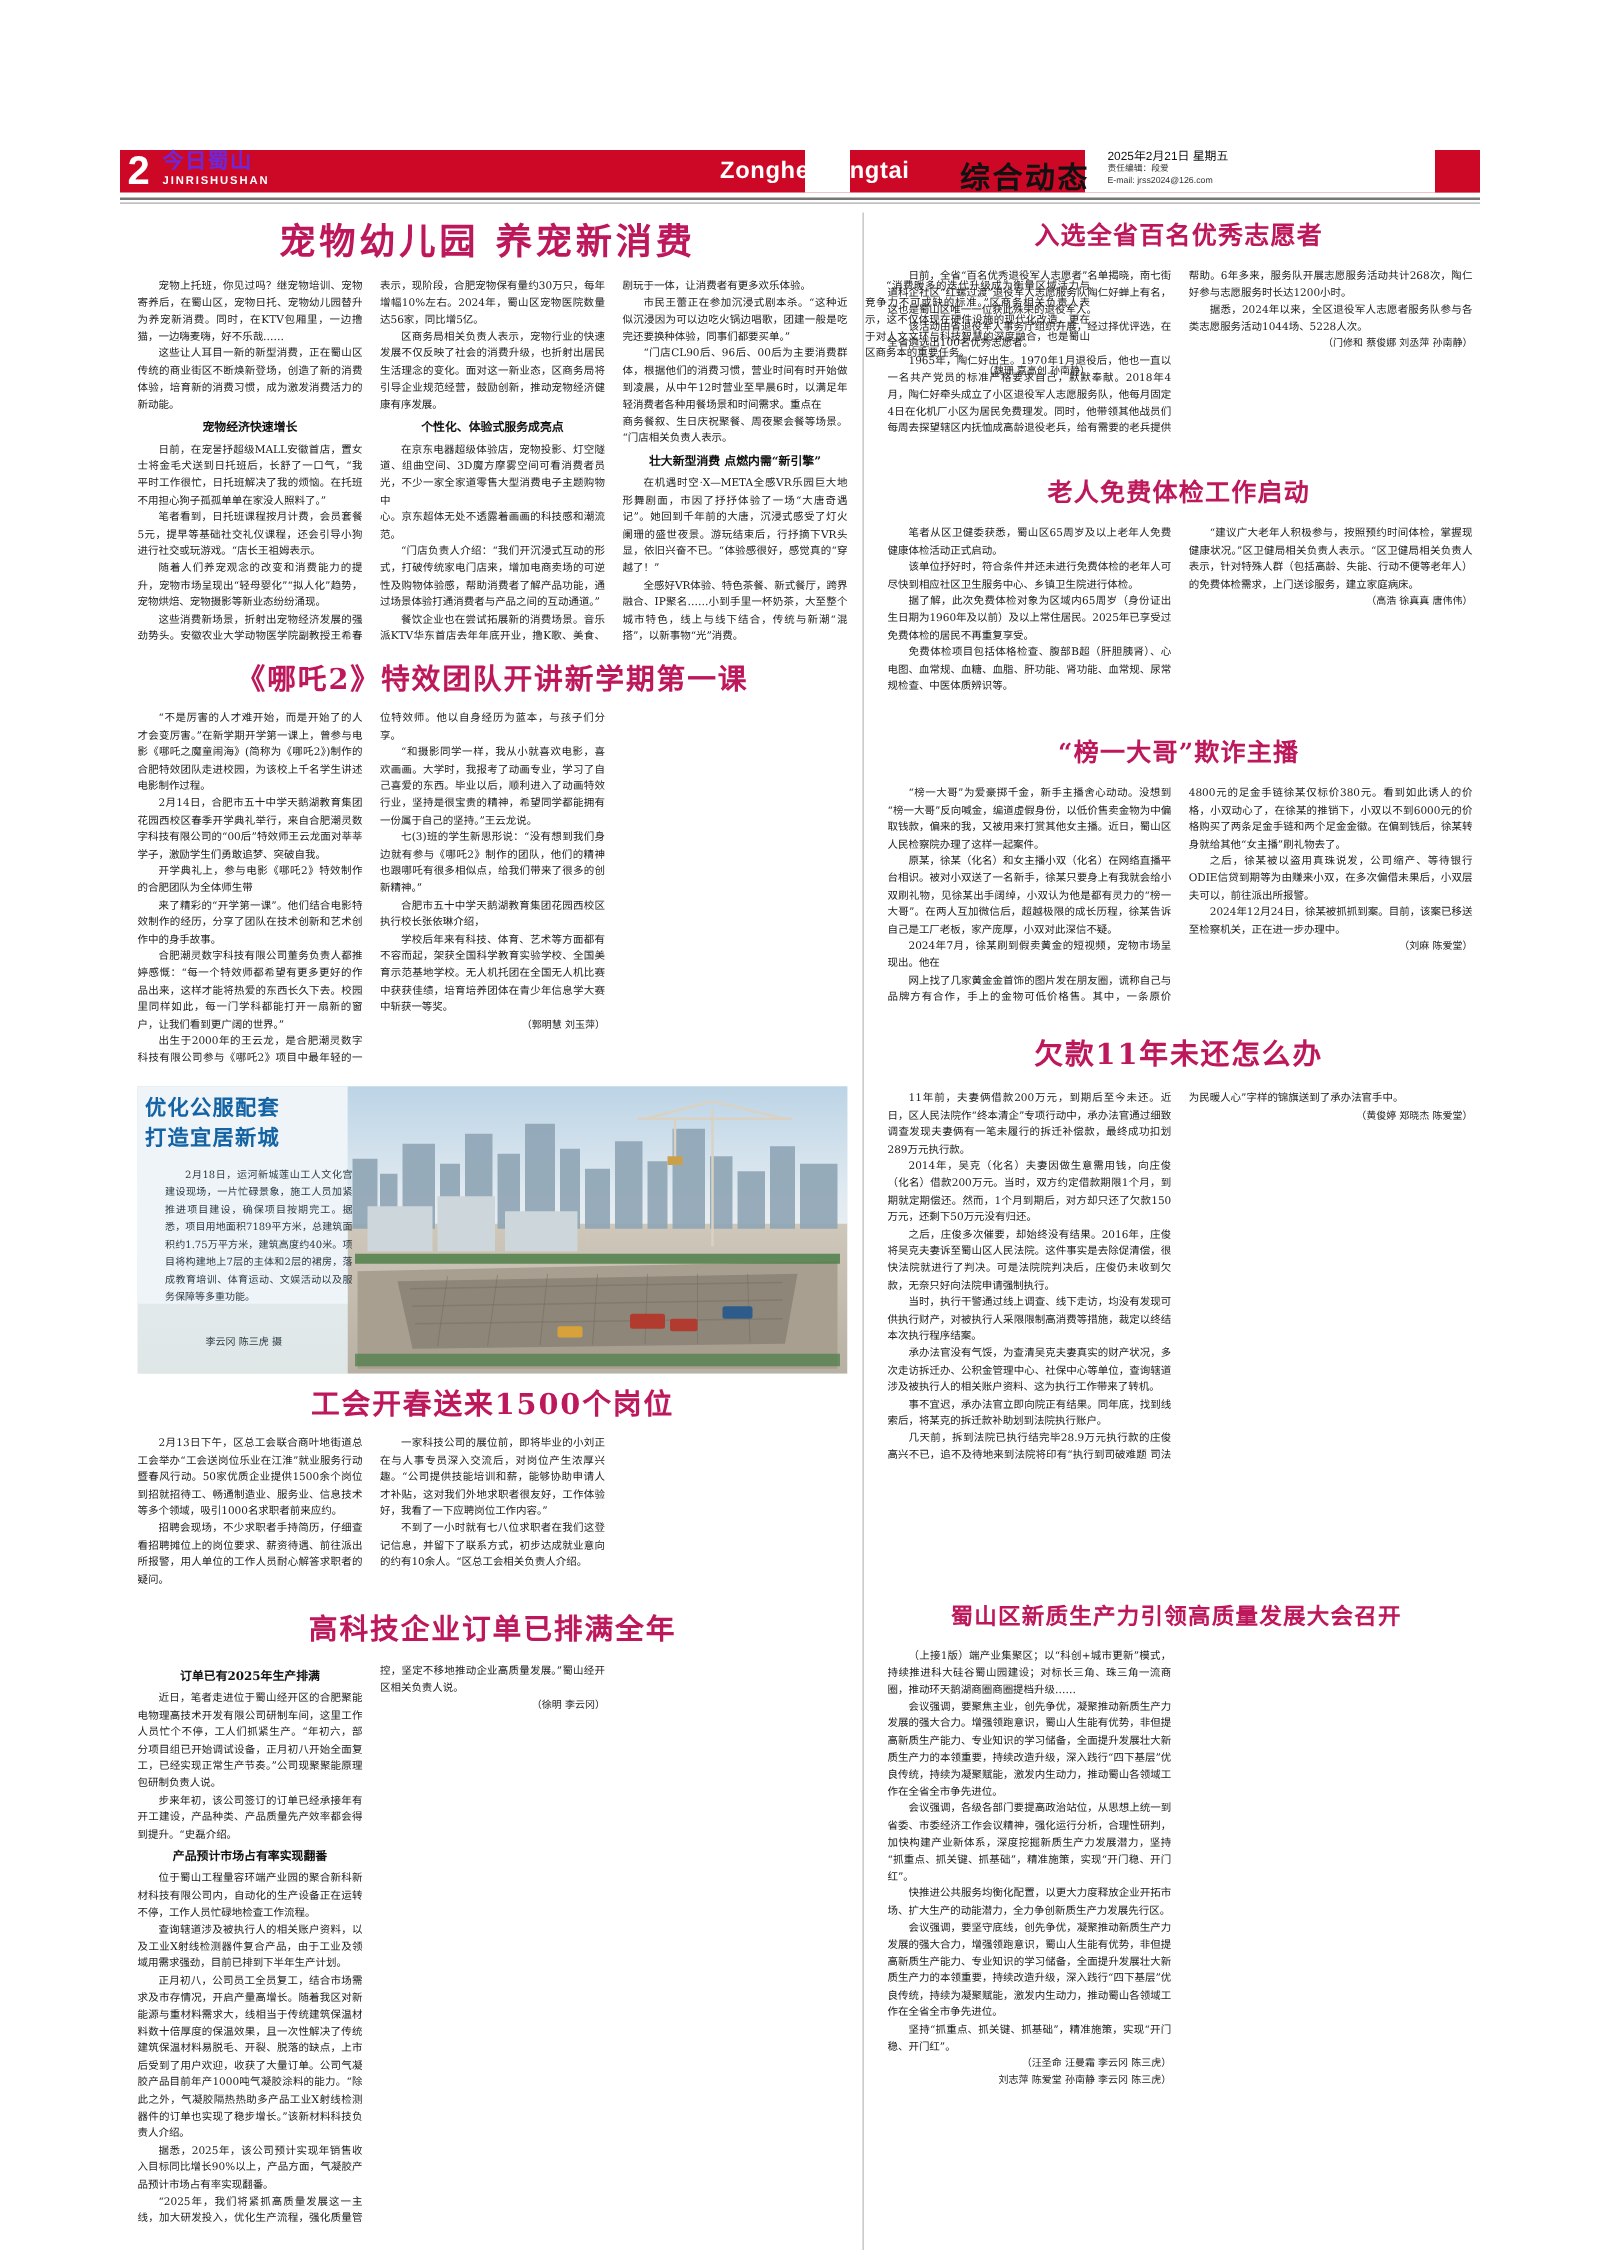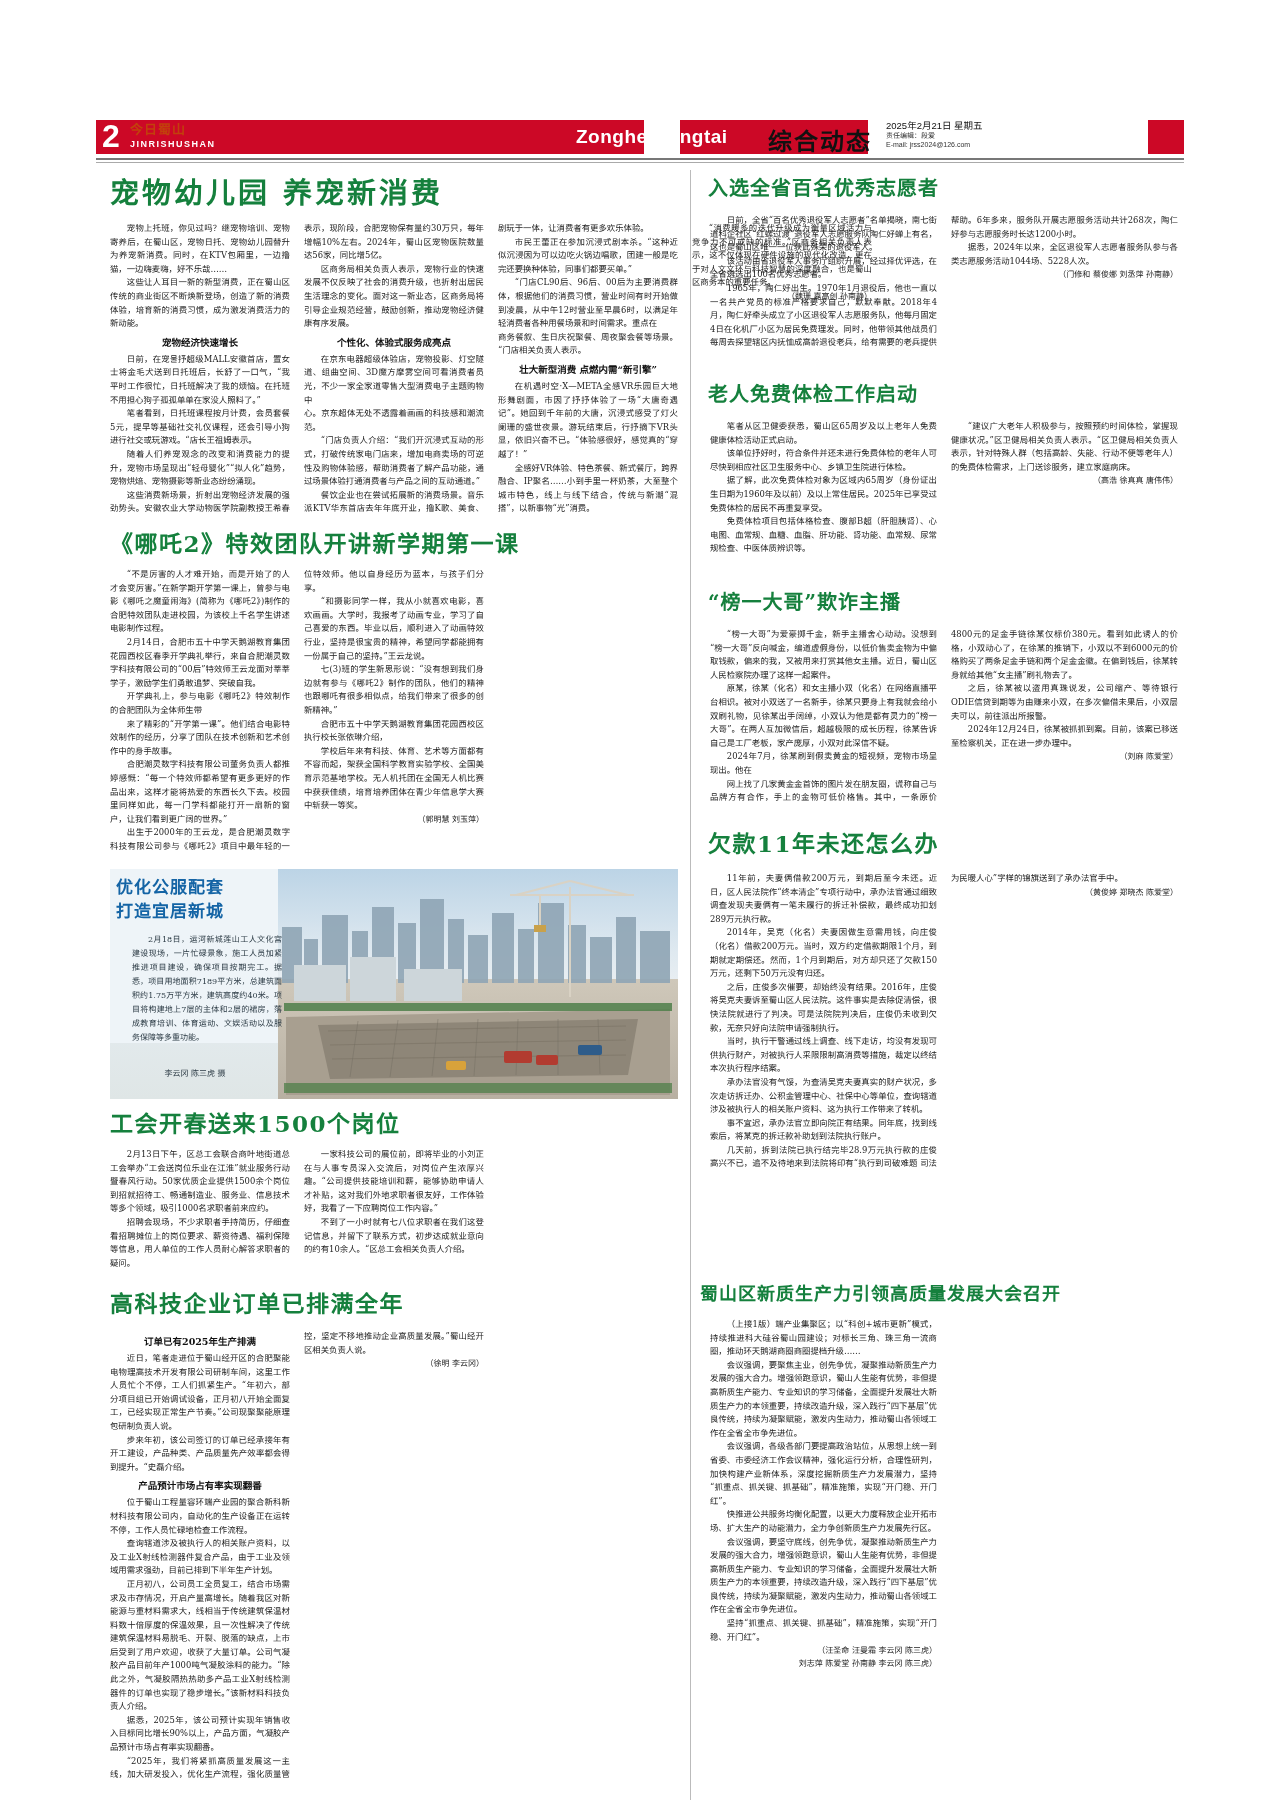--- a/index.html
+++ b/index.html
@@ -12,42 +12,42 @@
   }
   .page{position:relative;width:1280px;height:1810px;background:#fff;overflow:hidden;}
 
   
   .masthead{position:absolute;left:96px;top:120px;width:1088px;height:34px;}
   .mh-redband{position:absolute;left:0;top:0;width:100%;height:34px;background:#cc0826;}
   .mh-whitegap{position:absolute;left:548px;top:0;width:36px;height:34px;background:#fff;}
   .mh-whitegap2{position:absolute;left:772px;top:0;width:316px;height:34px;background:#fff;}
   .mh-num{position:absolute;left:6px;top:-2px;font-family:"Liberation Sans",sans-serif;
       font-size:32px;font-weight:bold;color:#fff;line-height:36px;}
-  .mh-cn{position:absolute;left:34px;top:1px;font-size:13px;font-weight:bold;color:#c2410c;
+  .mh-cn{position:absolute;left:34px;top:1px;font-size:17px;font-weight:bold;color:#6d28d9;
       letter-spacing:1px;line-height:17px;font-family:"DejaVu Serif",serif;}
   .mh-en{position:absolute;left:34px;top:19px;font-family:"Liberation Sans",sans-serif;
       font-size:9px;font-weight:bold;color:#fff;letter-spacing:1.5px;line-height:10px;}
   .mh-pinyin{position:absolute;left:480px;top:6px;font-family:"Liberation Sans",sans-serif;
       font-size:19px;font-weight:bold;color:#fff;letter-spacing:0.5px;white-space:nowrap;}
   .mh-section{position:absolute;left:672px;top:2px;font-size:24px;font-weight:bold;color:#111;
       letter-spacing:2px;white-space:nowrap;font-family:"DejaVu Serif",serif;}
   .mh-date{position:absolute;left:790px;top:0px;font-family:"Liberation Sans",sans-serif;
       font-size:9.5px;color:#111;line-height:11px;white-space:nowrap;}
   .mh-meta{position:absolute;left:790px;top:11px;font-family:"Liberation Sans",sans-serif;
       font-size:7px;color:#333;line-height:9px;white-space:nowrap;}
   .mh-redsq{position:absolute;left:1052px;top:0;width:36px;height:34px;background:#cc0826;}
 
   .rule-thick{position:absolute;left:96px;top:158px;width:1088px;height:2px;background:#777;}
   .rule-thin{position:absolute;left:96px;top:162px;width:1088px;height:1px;background:#aaa;}
 
   
   .colrule{position:absolute;background:#bbb;width:1px;}
 
   
-  .hl{font-family:"DejaVu Serif",serif;font-weight:bold;color:#15803d;}
+  .hl{font-family:"DejaVu Serif",serif;font-weight:bold;color:#be185d;text-align:center;}
   .hl-main{font-size:29px;letter-spacing:3px;line-height:34px;}
   .hl-2{font-size:23px;letter-spacing:1.5px;line-height:28px;}
   .hl-3{font-size:20px;letter-spacing:1px;line-height:25px;}
   .hl-4{font-size:18px;letter-spacing:1px;line-height:23px;}
 
   .body-txt{
     font-family:"DejaVu Serif",serif;
     font-size:8.4px;line-height:13.6px;color:#1a1a1a;
     text-align:justify;text-justify:inter-ideograph;
     text-indent:2em;
@@ -242,21 +242,21 @@
       <div class="ph-cap">2月18日，运河新城莲山工人文化宫建设现场，一片忙碌景象，施工人员加紧推进项目建设，确保项目按期完工。据悉，项目用地面积7189平方米，总建筑面积约1.75万平方米，建筑高度约40米。项目将构建地上7层的主体和2层的裙房，落成教育培训、体育运动、文娱活动以及服务保障等多重功能。</div>
       <div class="ph-credit">李云冈 陈三虎 摄</div>
     </div>
   </div>
 
   <div class="blk" style="left:110px;top:1110px;width:568px;">
     <div class="hl hl-2">工会开春送来1500个岗位</div>
   </div>
   <div class="blk threecol" style="left:110px;top:1148px;width:568px;height:130px;">
     <p class="body-txt">2月13日下午，区总工会联合商叶地街道总工会举办“工会送岗位乐业在江淮”就业服务行动暨春风行动。50家优质企业提供1500余个岗位到招就招待工、畅通制造业、服务业、信息技术等多个领域，吸引1000名求职者前来应约。</p>
-    <p class="body-txt">招聘会现场，不少求职者手持简历，仔细查看招聘摊位上的岗位要求、薪资待遇、福利保障等信息，用人单位的工作人员耐心解答求职者的疑问。</p>
+    <p class="body-txt">招聘会现场，不少求职者手持简历，仔细查看招聘摊位上的岗位要求、薪资待遇、前往派出所报警，用人单位的工作人员耐心解答求职者的疑问。</p>
     <p class="body-txt">一家科技公司的展位前，即将毕业的小刘正在与人事专员深入交流后，对岗位产生浓厚兴趣。“公司提供技能培训和薪，能够协助申请人才补贴，这对我们外地求职者很友好，工作体验好，我看了一下应聘岗位工作内容。”</p>
     <p class="body-txt">不到了一小时就有七八位求职者在我们这登记信息，并留下了联系方式，初步达成就业意向的约有10余人。“区总工会相关负责人介绍。</p>
   </div>
 
   <div class="blk" style="left:110px;top:1290px;width:568px;">
     <div class="hl hl-2">高科技企业订单已排满全年</div>
   </div>
   <div class="blk threecol" style="left:110px;top:1330px;width:568px;height:460px;">
     <div class="sub-h">订单已有2025年生产排满</div>
     <p class="body-txt">近日，笔者走进位于蜀山经开区的合肥聚能电物理高技术开发有限公司研制车间，这里工作人员忙个不停，工人们抓紧生产。“年初六，部分项目组已开始调试设备，正月初八开始全面复工，已经实现正常生产节奏。”公司现聚聚能原理包研制负责人说。</p>

